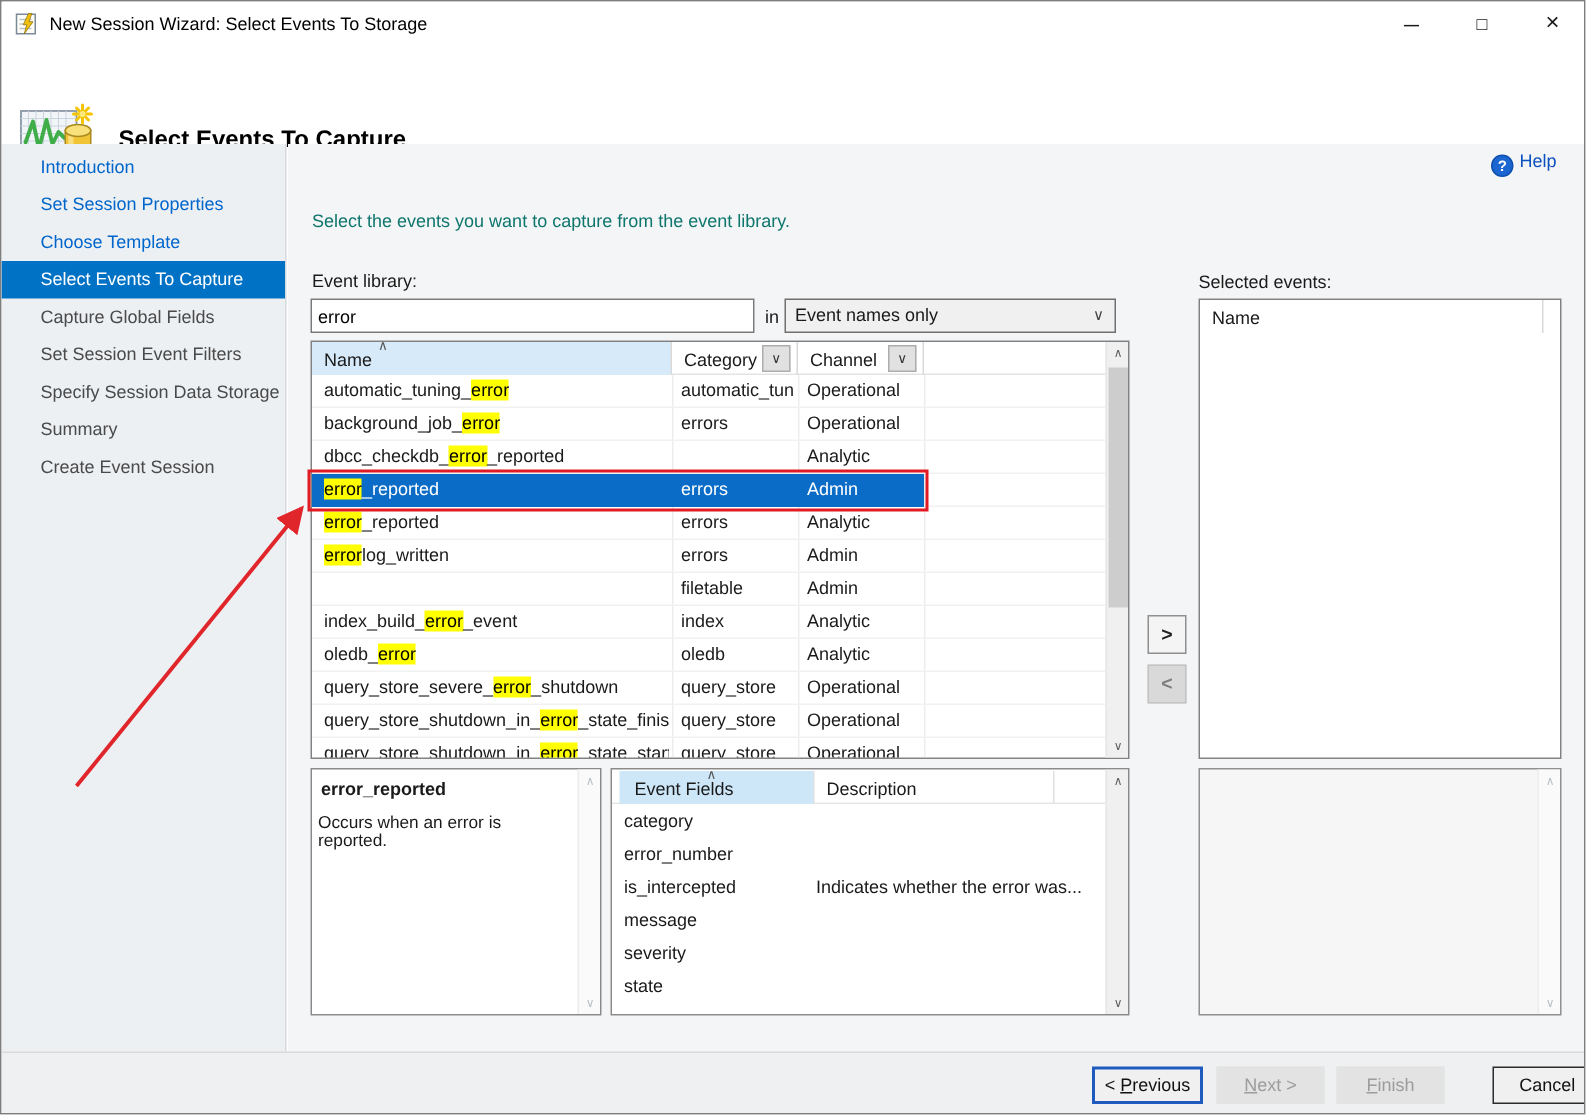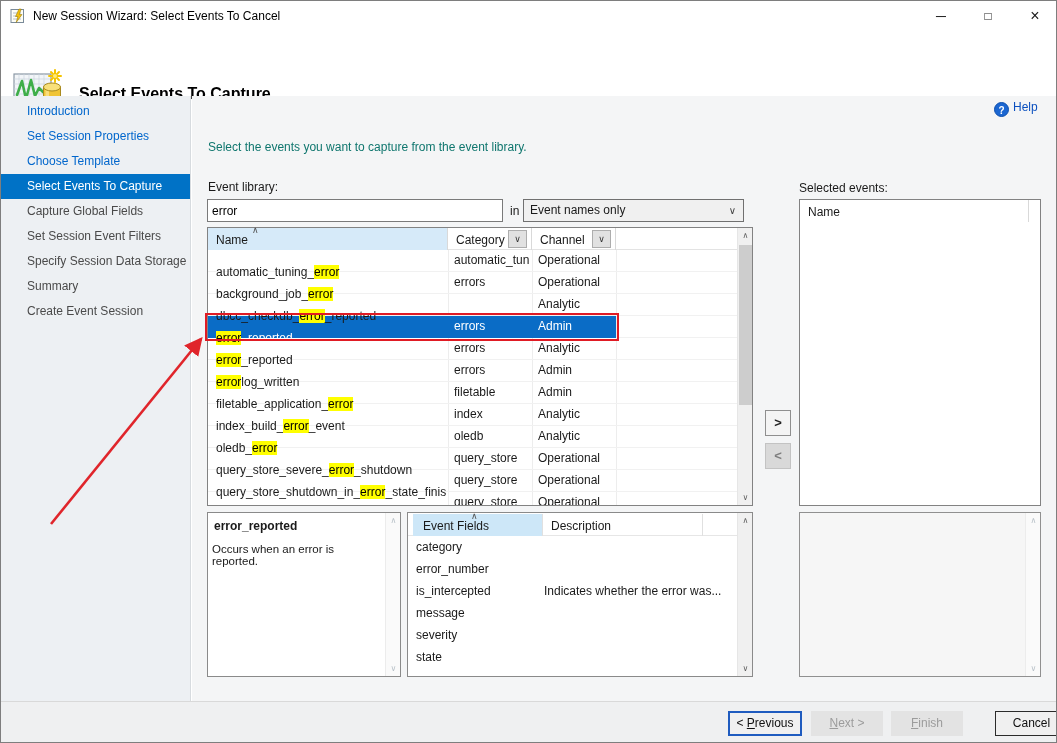--- a/index.html
+++ b/index.html
@@ -58,21 +58,21 @@
   .hc-chan { left:324px; width:84px; border-right:1px solid #d9d9d9; }
   .sortcaret { position:absolute; left:44px; top:-3px; font-size:9px; color:#555; }
   .filterbtn { position:absolute; right:4px; top:2px; width:19px; height:18px;
                background:#e1e1e1; border:1px solid #adadad; color:#333; font-size:9px;
                text-align:center; line-height:16px; }
   .erows { position:absolute; left:0; top:22px; width:529px; height:255px; overflow:hidden; }
   .vline { position:absolute; top:0; bottom:0; width:1px; background:#ededed; }
   .erow { position:relative; height:22px; border-bottom:1px solid #f1f1f1; }
   .erow .selbar { position:absolute; left:0; top:0; width:408px; height:22px; background:#0a6cc6; }
   .ecell { position:absolute; top:0; height:22px; line-height:21px; white-space:nowrap; overflow:hidden; z-index:1; }
-  .c-name { left:0; width:238px; padding-left:8px;margin-top:12px; }
+  .c-name { left:0; width:238px; padding-left:8px; }
   .c-cat  { left:240px; width:82px; padding-left:6px; }
   .c-chan { left:324px; width:82px; padding-left:6px; }
   .hl { background:#ffff00; color:#000; }
   .erow.sel .ecell { color:#fff; }
   .erow.sel .hl { color:#000; }
 
   
   .vscroll { position:absolute; right:0; top:0; bottom:0; width:15px; background:#f0f0f0;
              border-left:1px solid #e6e6e6; }
   .sarrow { position:absolute; left:0; width:15px; height:15px; text-align:center;
@@ -140,21 +140,21 @@
 <div class="window">
 
   <div class="titlebar">
     <svg class="appicon" viewBox="0 0 16 16">
       <rect x="1" y="1.5" width="12.5" height="13" fill="#fdfdf6" stroke="#7a8a99" stroke-width="1"></rect>
       <line x1="3" y1="5" x2="11" y2="5" stroke="#b9c2cc" stroke-width="1"></line>
       <line x1="3" y1="8" x2="11" y2="8" stroke="#b9c2cc" stroke-width="1"></line>
       <line x1="3" y1="11" x2="11" y2="11" stroke="#b9c2cc" stroke-width="1"></line>
       <polygon points="9,1 5.5,8.5 7.8,8.5 6.2,14.5 12,6.5 9.3,6.5 11.2,1" fill="#f2c00e" stroke="#8a6d00" stroke-width="0.5"></polygon>
     </svg>
-    <span class="titletext">New Session Wizard: Select Events To Cancel</span>
+    <span class="titletext">New Session Wizard: Select Events To Storage</span>
     <div class="winbtn min">─</div>
     <div class="winbtn max">□</div>
     <div class="winbtn close">×</div>
   </div>
 
   <div class="headerband">
     <svg class="headericon" width="54" height="54" viewBox="0 0 54 54">
       <rect x="1" y="7" width="37" height="34" fill="#f2f5f8" stroke="#8b98a6" stroke-width="1.2"></rect>
       <g stroke="#ccd6df" stroke-width="0.7">
         <line x1="1" y1="12" x2="38" y2="12"></line>
@@ -254,21 +254,20 @@
           <div class="ecell c-name"><span></span><span class="hl">error</span><span>_reported</span></div>
           <div class="ecell c-cat">errors</div>
           <div class="ecell c-chan">Analytic</div>
         </div>
         <div class="erow">
           <div class="ecell c-name"><span></span><span class="hl">error</span><span>log_written</span></div>
           <div class="ecell c-cat">errors</div>
           <div class="ecell c-chan">Admin</div>
         </div>
         <div class="erow">
-          <div class="ecell c-name"><span>filetable_application_</span><span class="hl">error</span><span></span></div>
           <div class="ecell c-cat">filetable</div>
           <div class="ecell c-chan">Admin</div>
         </div>
         <div class="erow">
           <div class="ecell c-name"><span>index_build_</span><span class="hl">error</span><span>_event</span></div>
           <div class="ecell c-cat">index</div>
           <div class="ecell c-chan">Analytic</div>
         </div>
         <div class="erow">
           <div class="ecell c-name"><span>oledb_</span><span class="hl">error</span><span></span></div>

